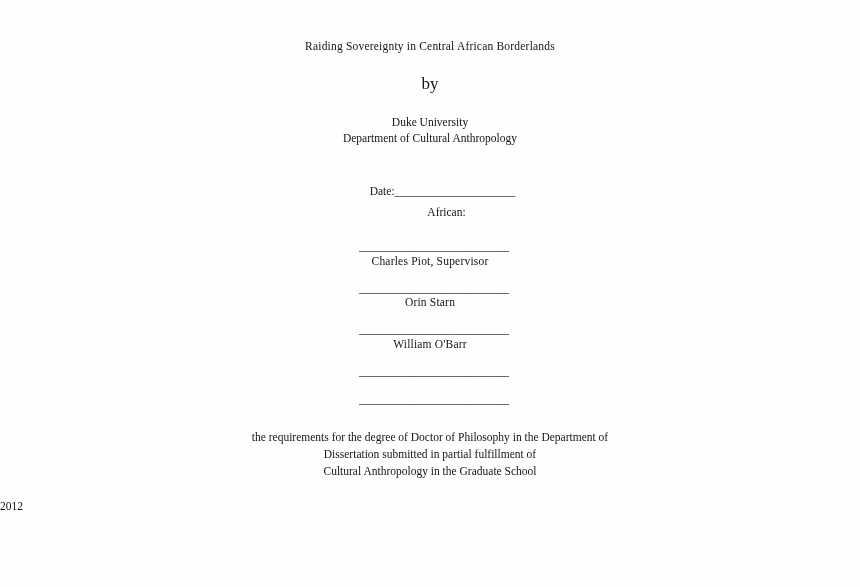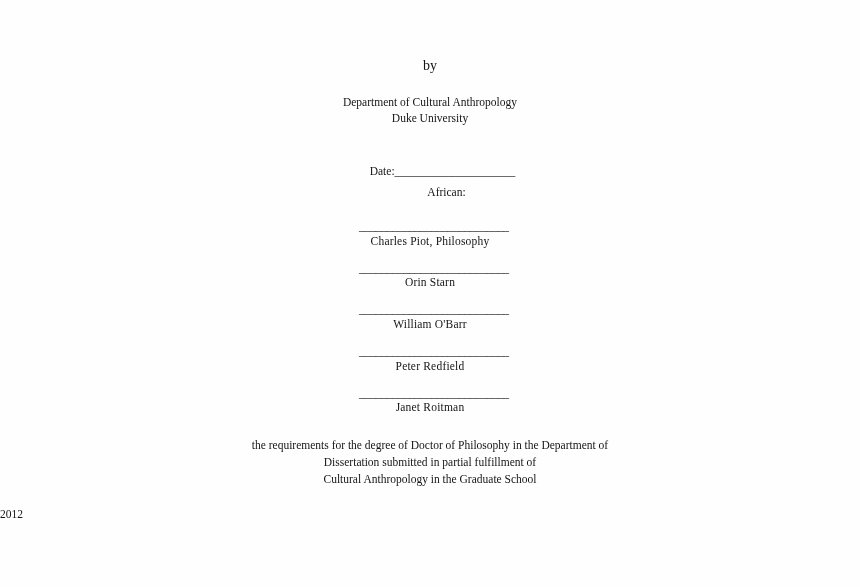--- a/index.html
+++ b/index.html
@@ -24,21 +24,21 @@
   .title-block {
     text-align: center;
     padding-top: 38px;
   }
   .title {
     font-size: 11.5px;
     letter-spacing: 0.2px;
     line-height: 1.4;
   }
   .by {
-    font-size: 14px;
+    font-size: 17px;
     margin-top: 20px;
   }
   .author {
     font-size: 11.5px;
     margin-top: 21px;
     letter-spacing: 0.3px;
   }
   .dept-block {
     text-align: center;
     margin-top: 21px;
@@ -92,53 +92,52 @@
     margin-top: 21px;
     font-size: 11.5px;
   }
 </style>
 </head>
 <body>
 
 <div class="page">
 
   <div class="title-block">
+    <div class="title">Raiding Sovereignty in Central African Borderlands</div>
     <div class="by">by</div>
   </div>
 
   <div class="dept-block">
+    <div class="dept-line">Duke University</div>
     <div class="dept-line">Department of Cultural Anthropology</div>
-    <div class="dept-line">Duke University</div>
   </div>
 
   <div class="date-block">
     <div class="date-line">Date:_____________________</div>
     <div class="approved">African:</div>
   </div>
 
   <div class="committee">
     <div class="sig">
       <div class="sig-rule">___________________________</div>
-      <div class="sig-name">Charles Piot, Philosophy</div>
+      <div class="sig-name">Charles Piot, Supervisor</div>
     </div>
     <div class="sig">
       <div class="sig-rule">___________________________</div>
       <div class="sig-name">Orin Starn</div>
     </div>
     <div class="sig">
       <div class="sig-rule">___________________________</div>
       <div class="sig-name">William O'Barr</div>
     </div>
     <div class="sig">
       <div class="sig-rule">___________________________</div>
-      <div class="sig-name">Peter Redfield</div>
     </div>
     <div class="sig">
       <div class="sig-rule">___________________________</div>
-      <div class="sig-name">Janet Roitman</div>
     </div>
   </div>
 
   <div class="statement">
     <div class="statement-line">the requirements for the degree of Doctor of Philosophy in the Department of</div>
     <div class="statement-line">Dissertation submitted in partial fulfillment of</div>
     <div class="statement-line">Cultural Anthropology in the Graduate School</div>
   </div>
 
   <div class="year">2012</div>

